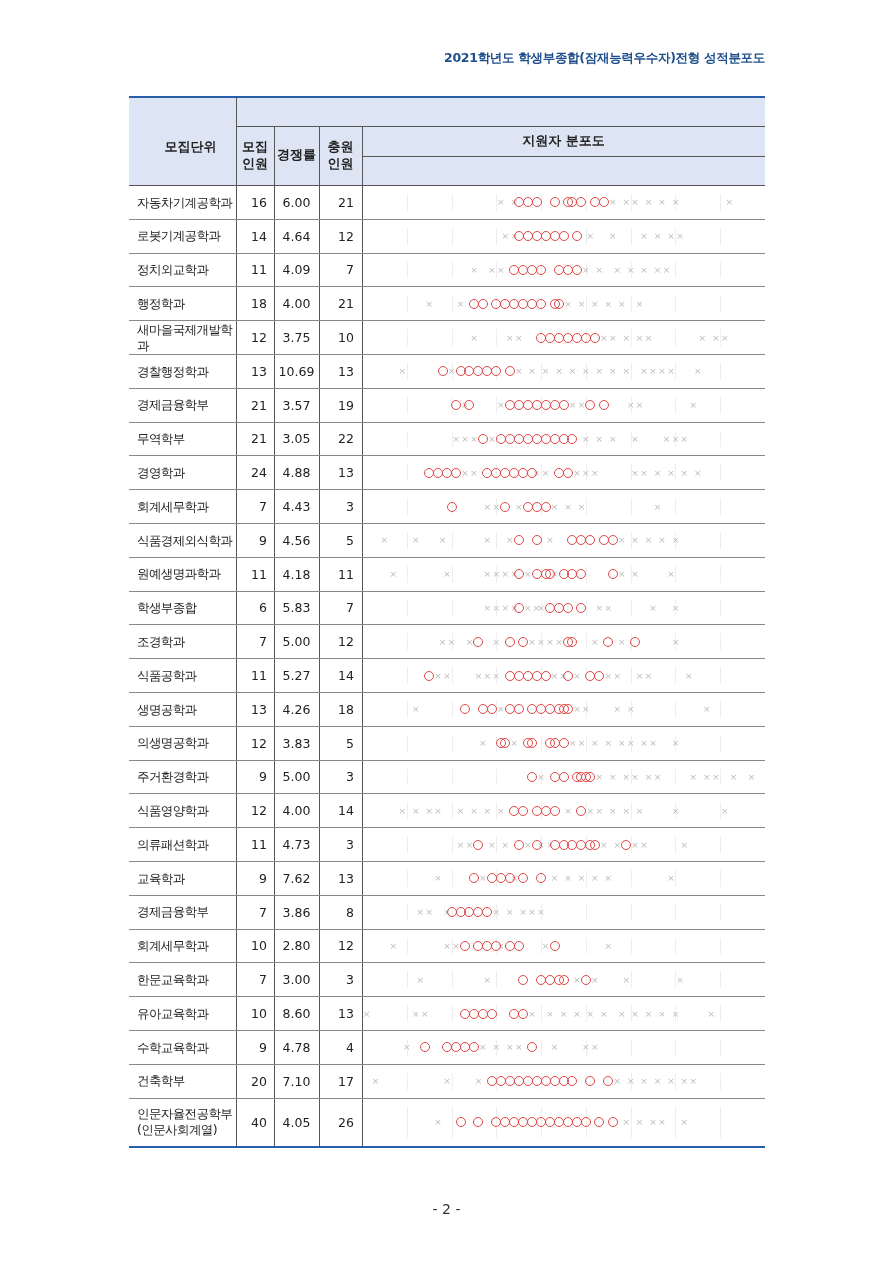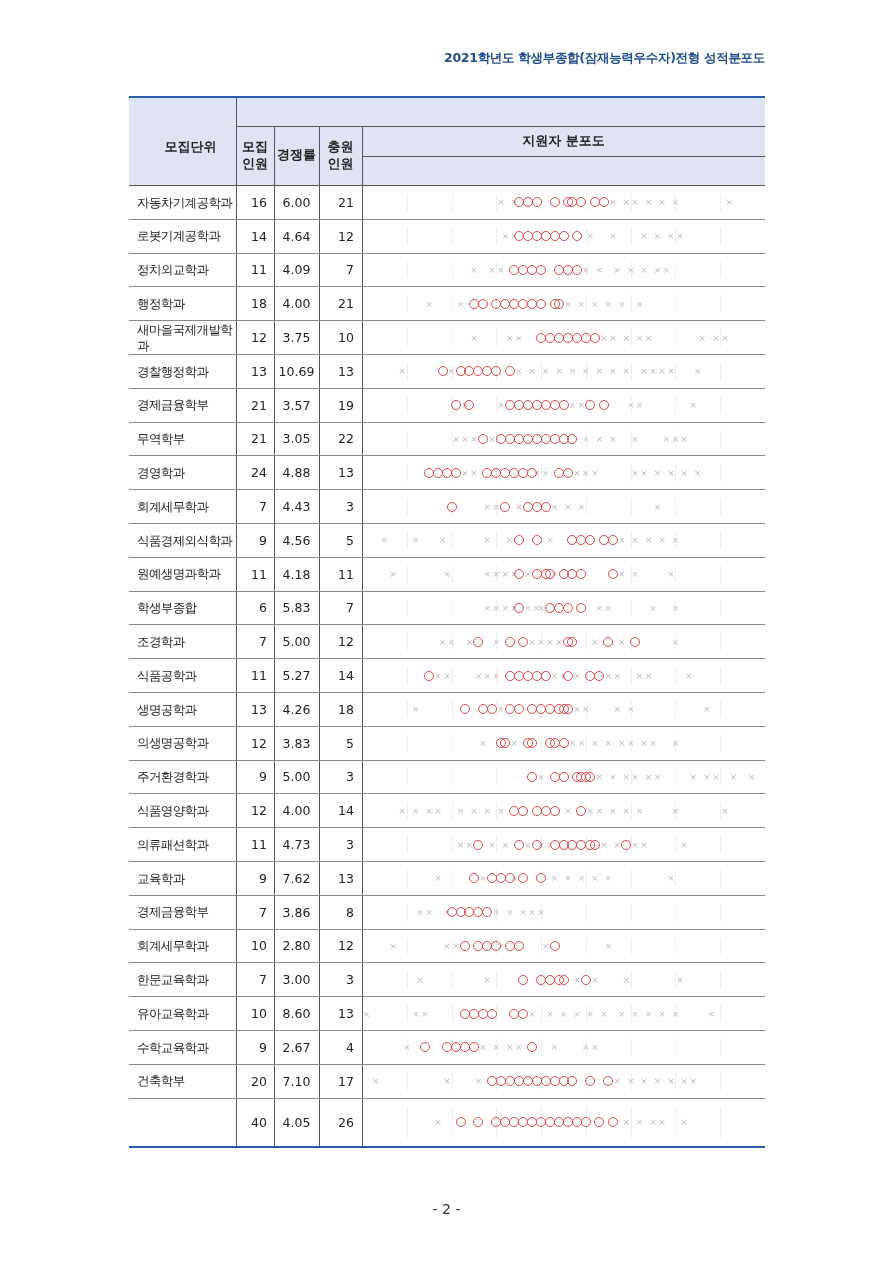--- a/index.html
+++ b/index.html
@@ -997,21 +997,21 @@
           <span class="mk o" style="left: 129.856px;"></span>
           <span class="mk o" style="left: 152.244px;"></span>
           <span class="mk o" style="left: 161.2px;"></span>
         </div>
       </div>
       <div class="row">
         <div class="c name" style="white-space:pre-line">수학교육학과</div>
         <div class="sep" style="left:107px"></div>
         <div class="c num1">9</div>
         <div class="sep" style="left:145px"></div>
-        <div class="c num2">2.67</div>
+        <div class="c num2">4.78</div>
         <div class="sep" style="left:190px"></div>
         <div class="c num3">4</div>
         <div class="sep" style="left:233px"></div>
         <div class="dist">
           <div class="gl" style="left: 44.7778px;"></div>
           <div class="gl" style="left: 89.5556px;"></div>
           <div class="gl" style="left: 134.333px;"></div>
           <div class="gl" style="left: 179.111px;"></div>
           <div class="gl" style="left: 223.889px;"></div>
           <div class="gl" style="left: 268.667px;"></div>
@@ -1069,20 +1069,22 @@
           <span class="mk o" style="left: 174.633px;"></span>
           <span class="mk o" style="left: 183.589px;"></span>
           <span class="mk o" style="left: 192.544px;"></span>
           <span class="mk o" style="left: 201.5px;"></span>
           <span class="mk o" style="left: 210.456px;"></span>
           <span class="mk o" style="left: 228.367px;"></span>
           <span class="mk o" style="left: 246.278px;"></span>
         </div>
       </div>
       <div class="row last">
+        <div class="c name" style="white-space:pre-line">인문자율전공학부
+(인문사회계열)</div>
         <div class="sep" style="left:107px"></div>
         <div class="c num1">40</div>
         <div class="sep" style="left:145px"></div>
         <div class="c num2">4.05</div>
         <div class="sep" style="left:190px"></div>
         <div class="c num3">26</div>
         <div class="sep" style="left:233px"></div>
         <div class="dist">
           <div class="gl" style="left: 44.7778px;"></div>
           <div class="gl" style="left: 89.5556px;"></div>

